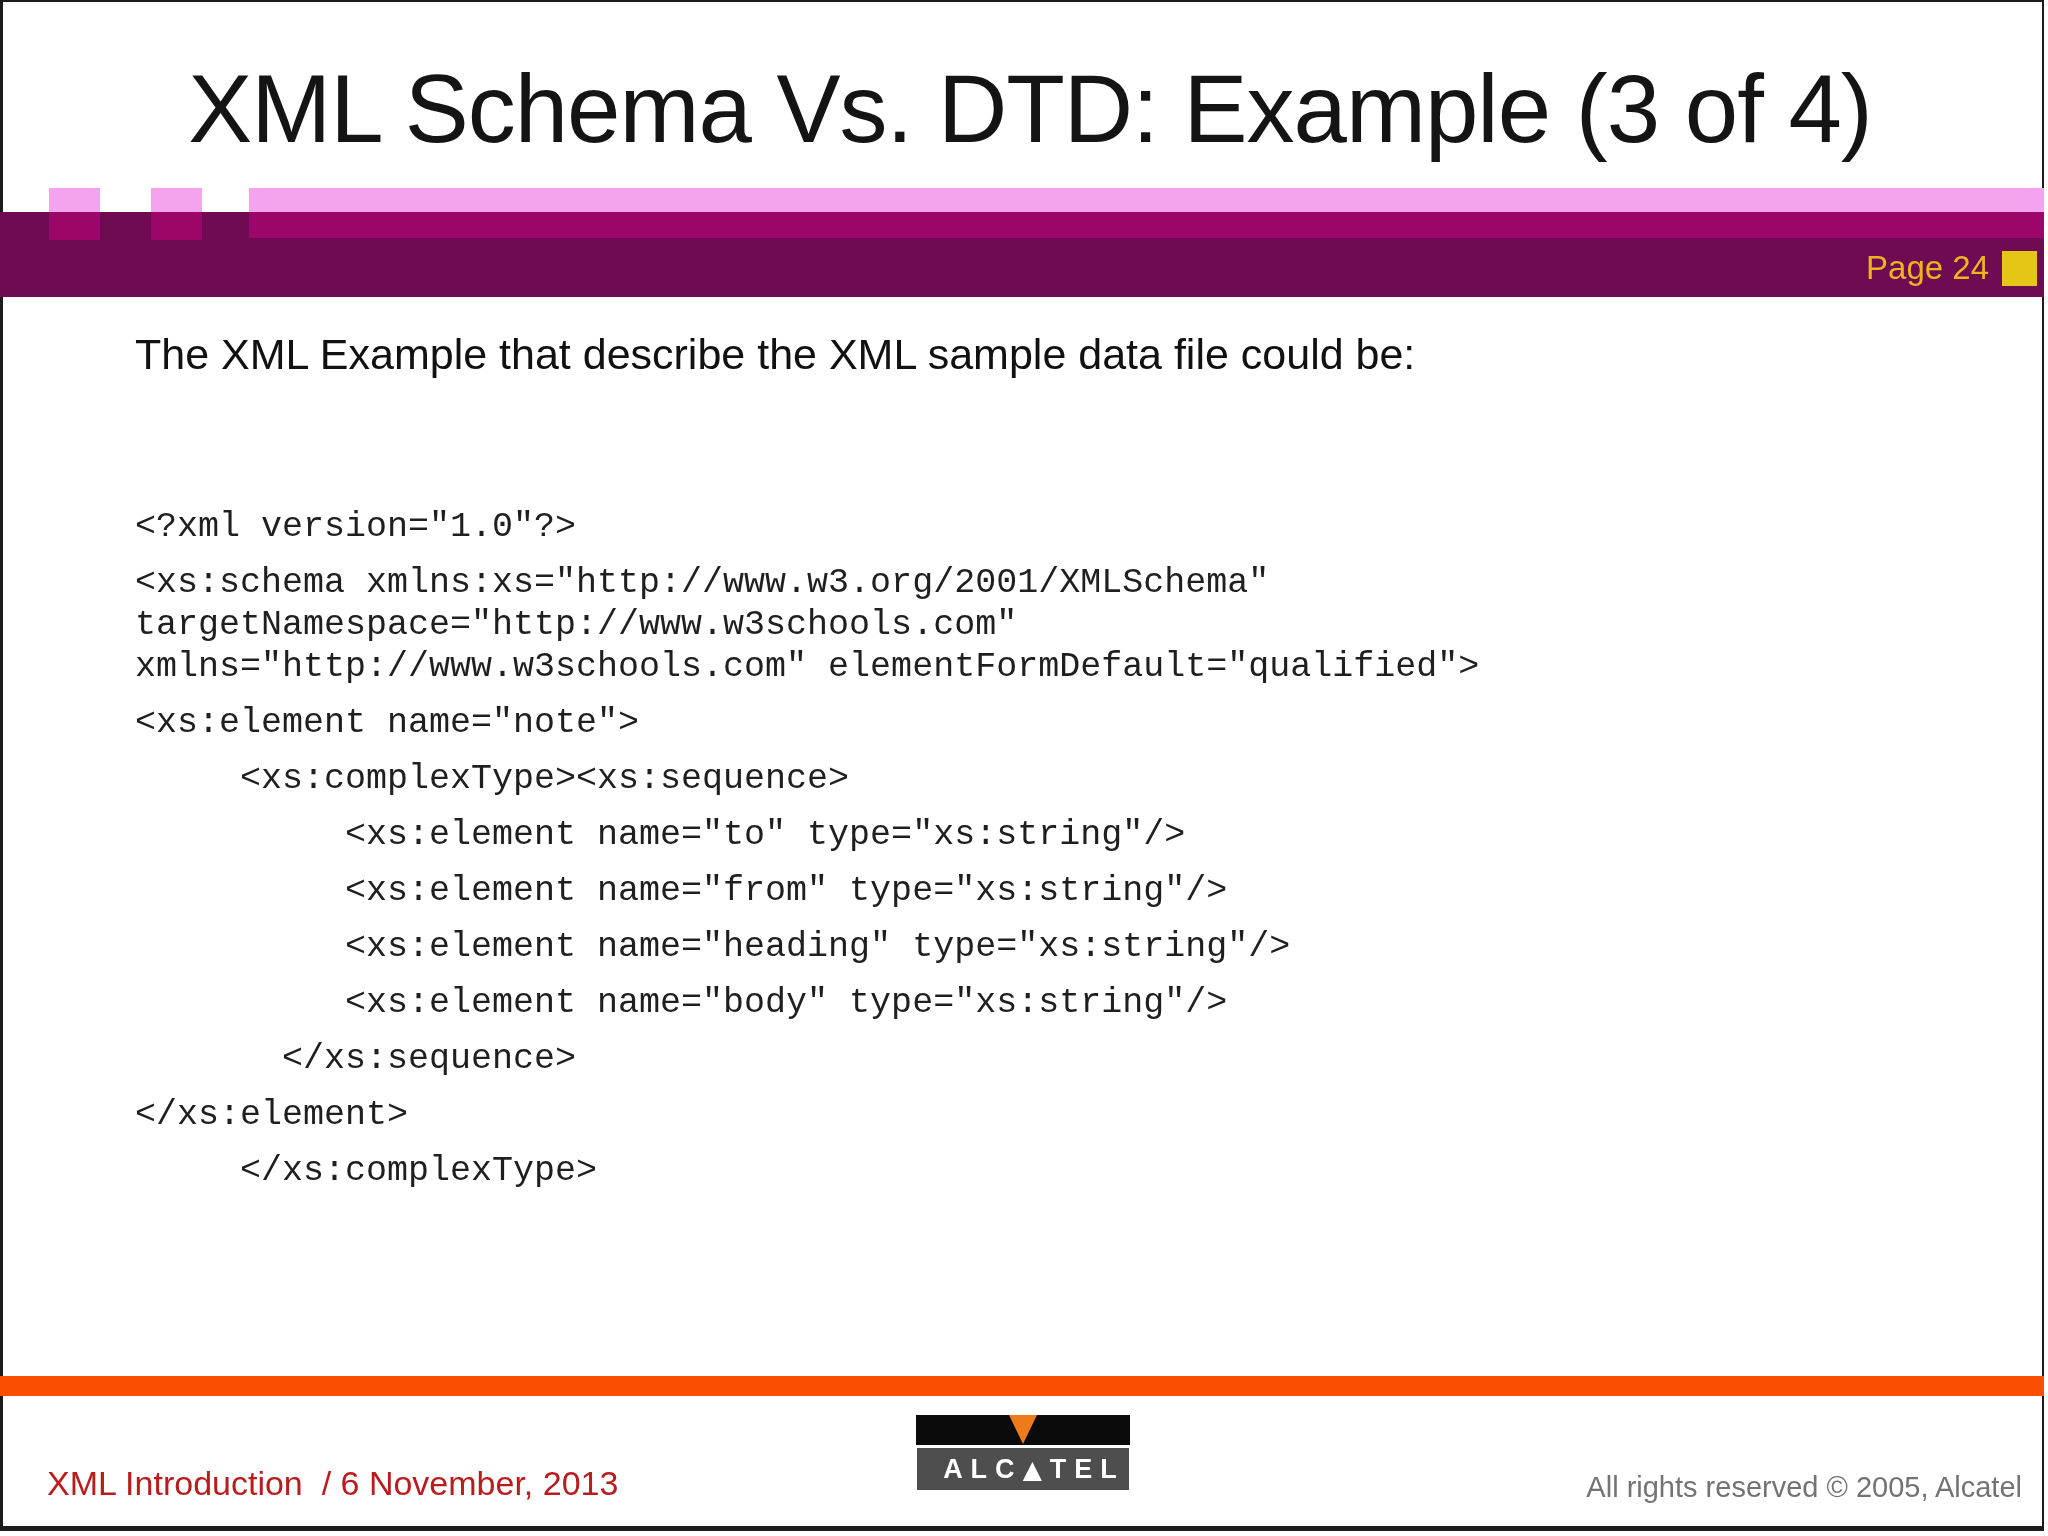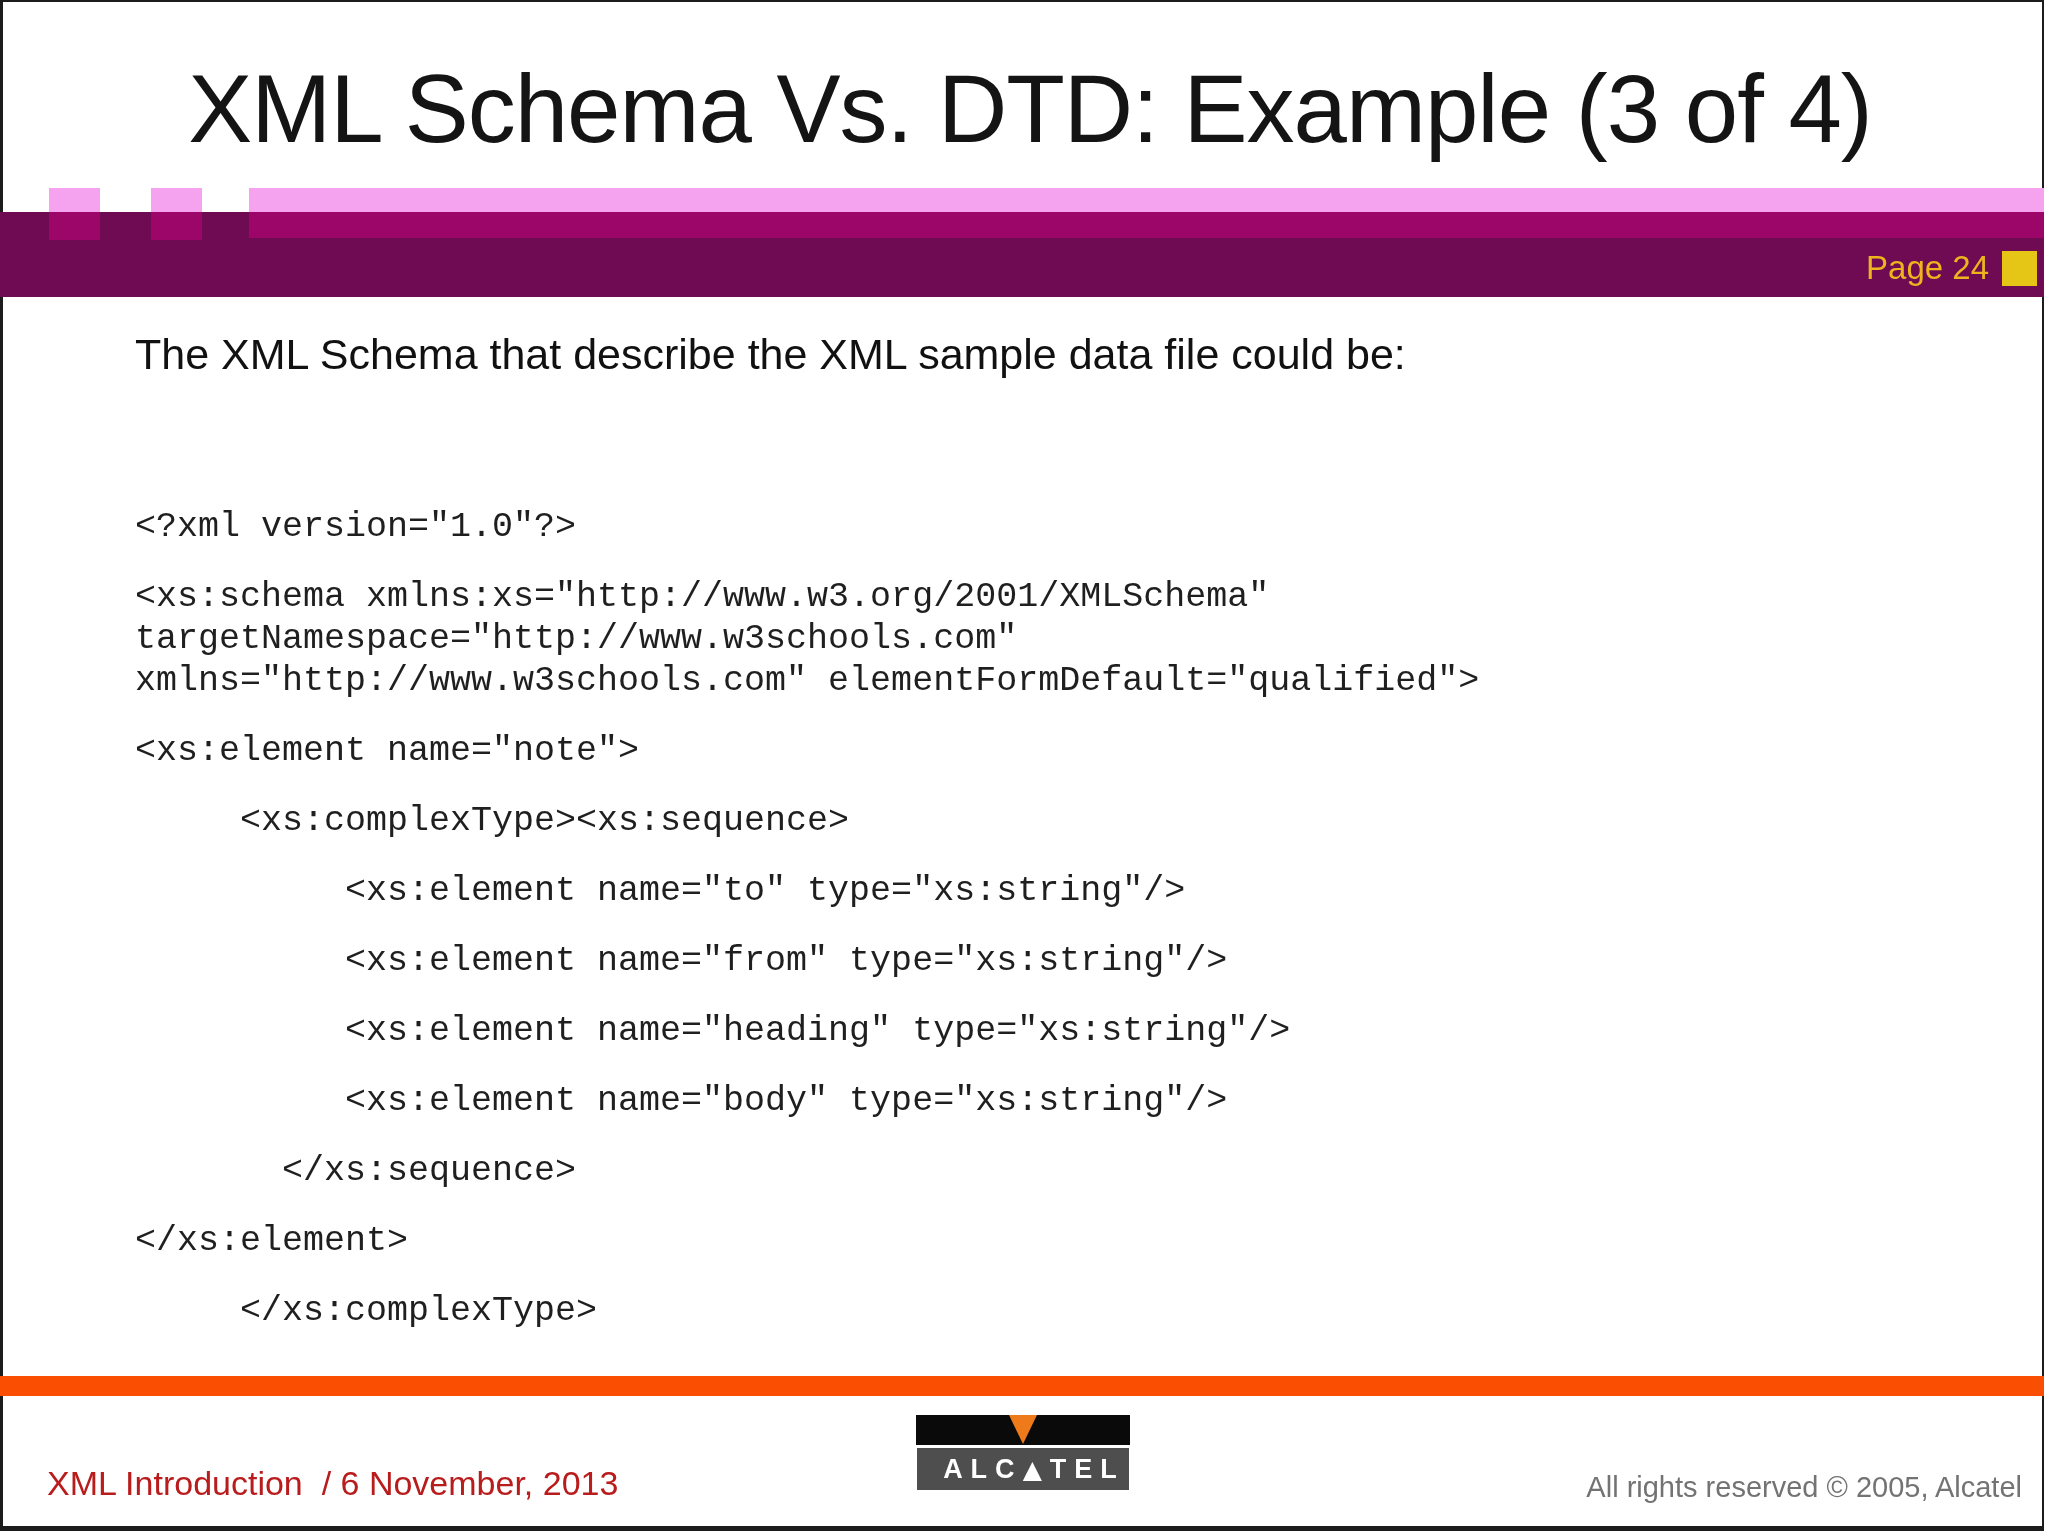--- a/index.html
+++ b/index.html
@@ -38,21 +38,21 @@
   }
   .page-badge .lbl{font-size:33px;color:var(--gold-text);white-space:pre;}
   .page-badge .ysq{width:35px;height:35px;background:var(--gold-square);}
   
   .heading{position:absolute;left:135px;top:330px;font-size:43px;color:#111;white-space:pre;}
   .code{
     position:absolute;left:135px;top:506px;width:1880px;
     font-family:"Liberation Mono","DejaVu Sans Mono",monospace;
     font-size:35px;line-height:42px;color:#1f1f1f;
   }
-  .code-para + .code-para{margin-top:28px;}
+  .code-para + .code-para{margin-top:14px;}
   .code-line{white-space:pre;}
   
   .orange-line{position:absolute;left:0;top:1376px;width:2044px;height:20px;background:var(--orange-line);}
   .footer-left{position:absolute;left:47px;top:1464px;font-size:34px;color:#b91c1c;white-space:pre;}
   .footer-right{position:absolute;right:26px;top:1471px;font-size:29px;color:#737373;white-space:pre;}
   
   .logo-top{position:absolute;left:916px;top:1415px;width:214px;height:30px;background:var(--logo-black);}
   .logo-tri{
     position:absolute;left:93px;top:0;width:0;height:0;
     border-left:14px solid transparent;border-right:14px solid transparent;
@@ -81,21 +81,21 @@
 <div class="sq p sq1"></div>
 <div class="sq m sq1"></div>
 <div class="sq p sq2"></div>
 <div class="sq m sq2"></div>
 
 <div class="page-badge">
   <span class="lbl">Page 24</span>
   <span class="ysq"></span>
 </div>
 
-<div class="heading">The XML Schema that describe the XML sample data file could be:</div>
+<div class="heading">The XML Example that describe the XML sample data file could be:</div>
 
 <div class="code">
     <div class="code-para">
       <div class="code-line">&lt;?xml version="1.0"?&gt;</div>
     </div>
     <div class="code-para">
       <div class="code-line">&lt;xs:schema xmlns:xs="http://www.w3.org/2001/XMLSchema"</div>
       <div class="code-line">targetNamespace="http://www.w3schools.com"</div>
       <div class="code-line">xmlns="http://www.w3schools.com" elementFormDefault="qualified"&gt;</div>
     </div>

